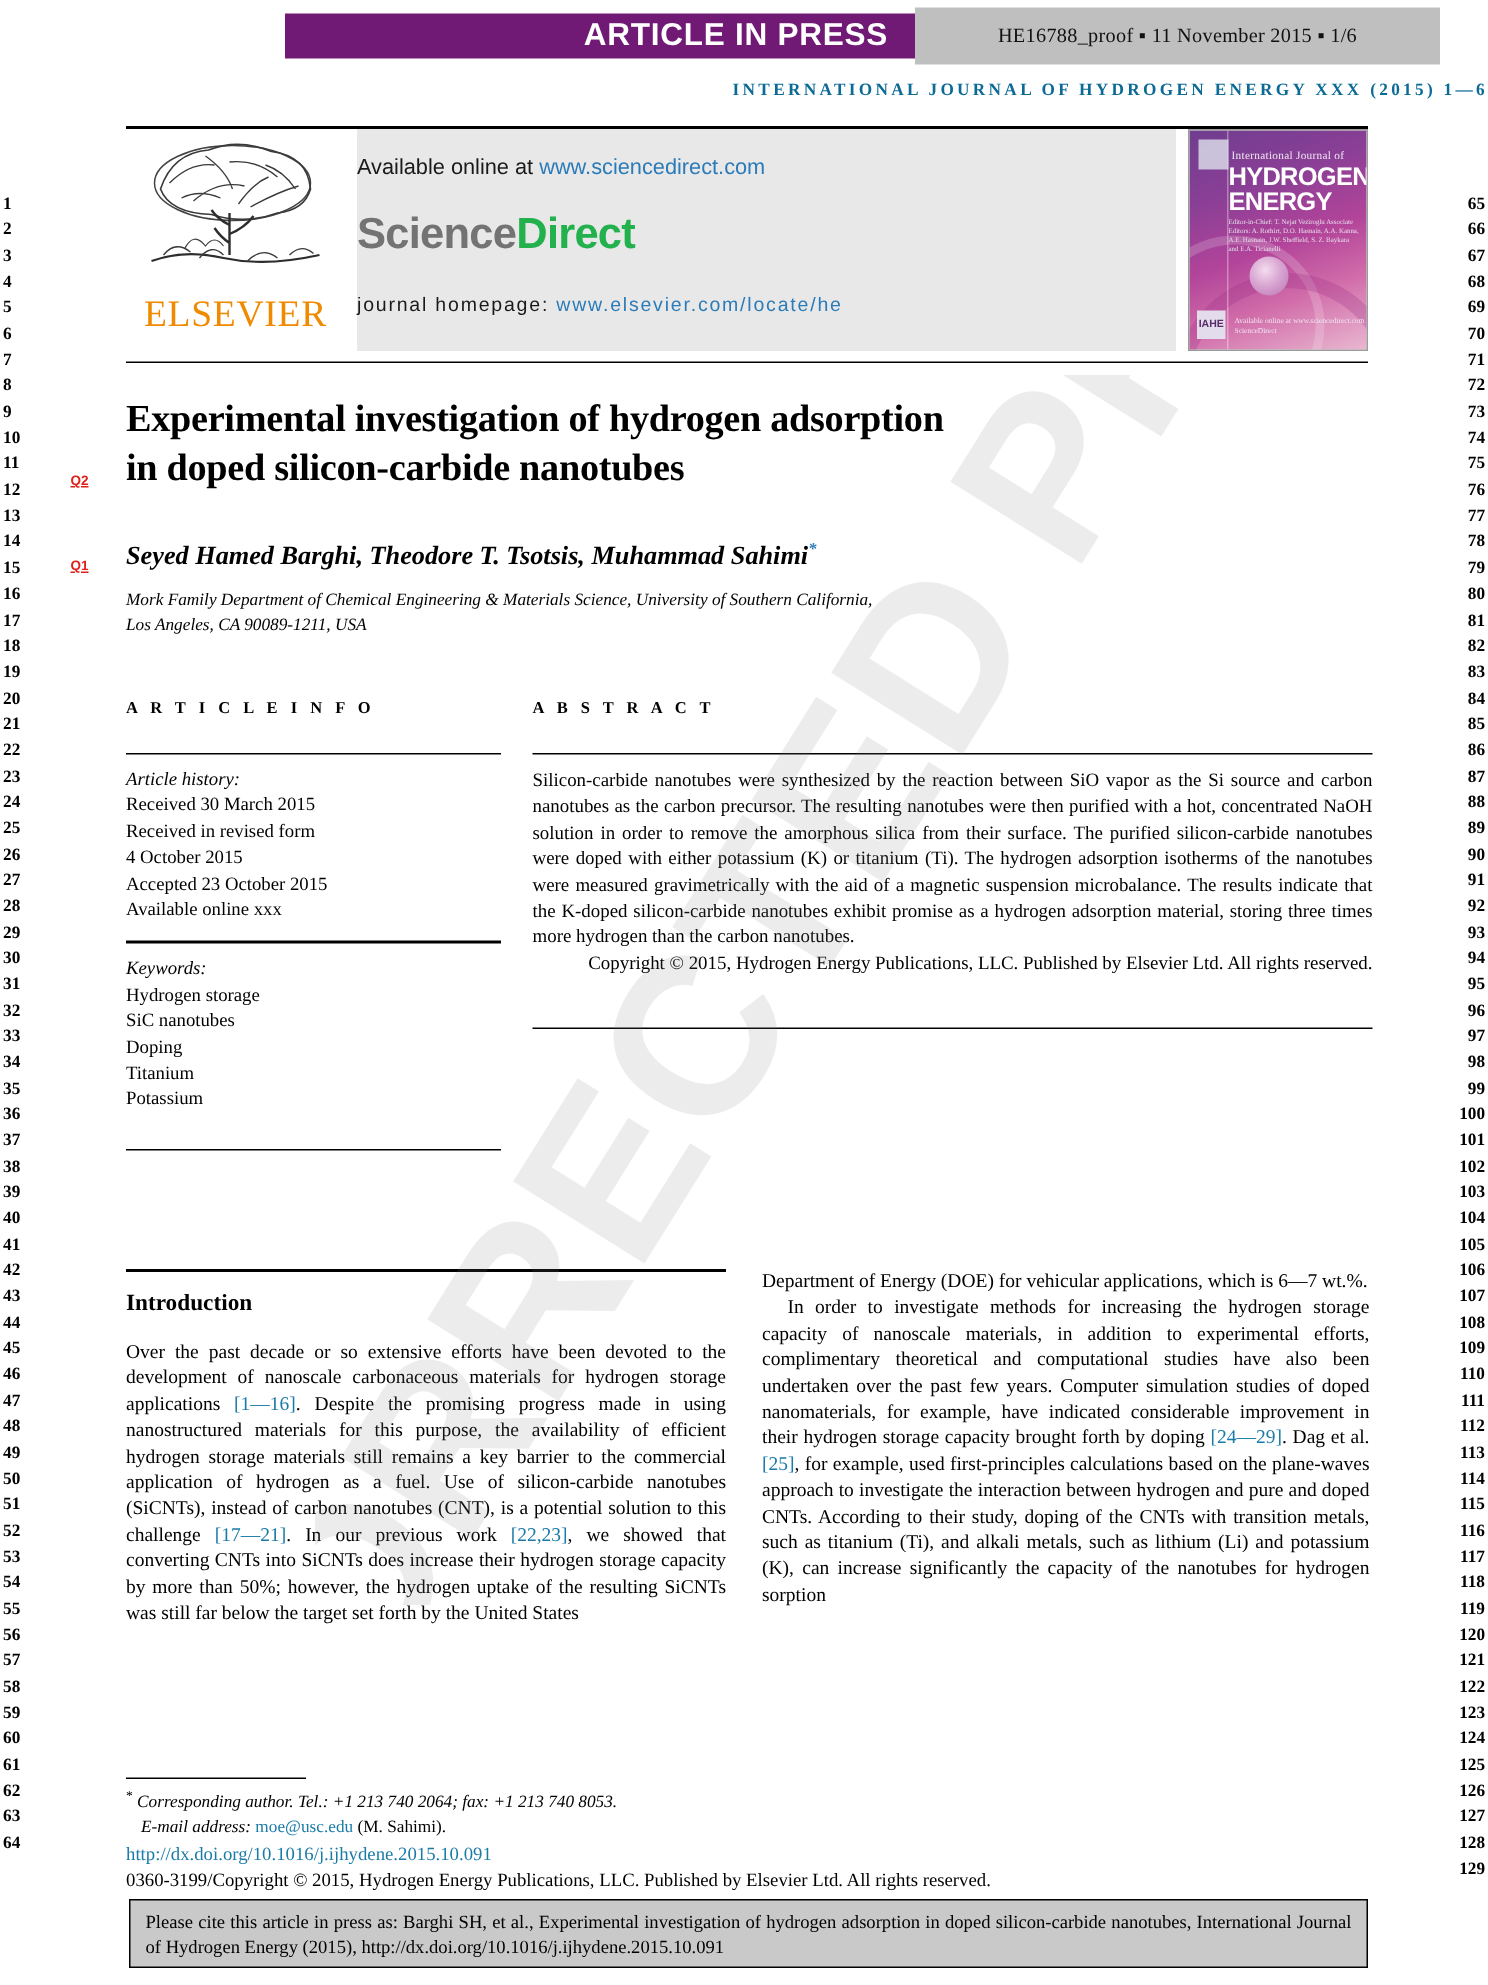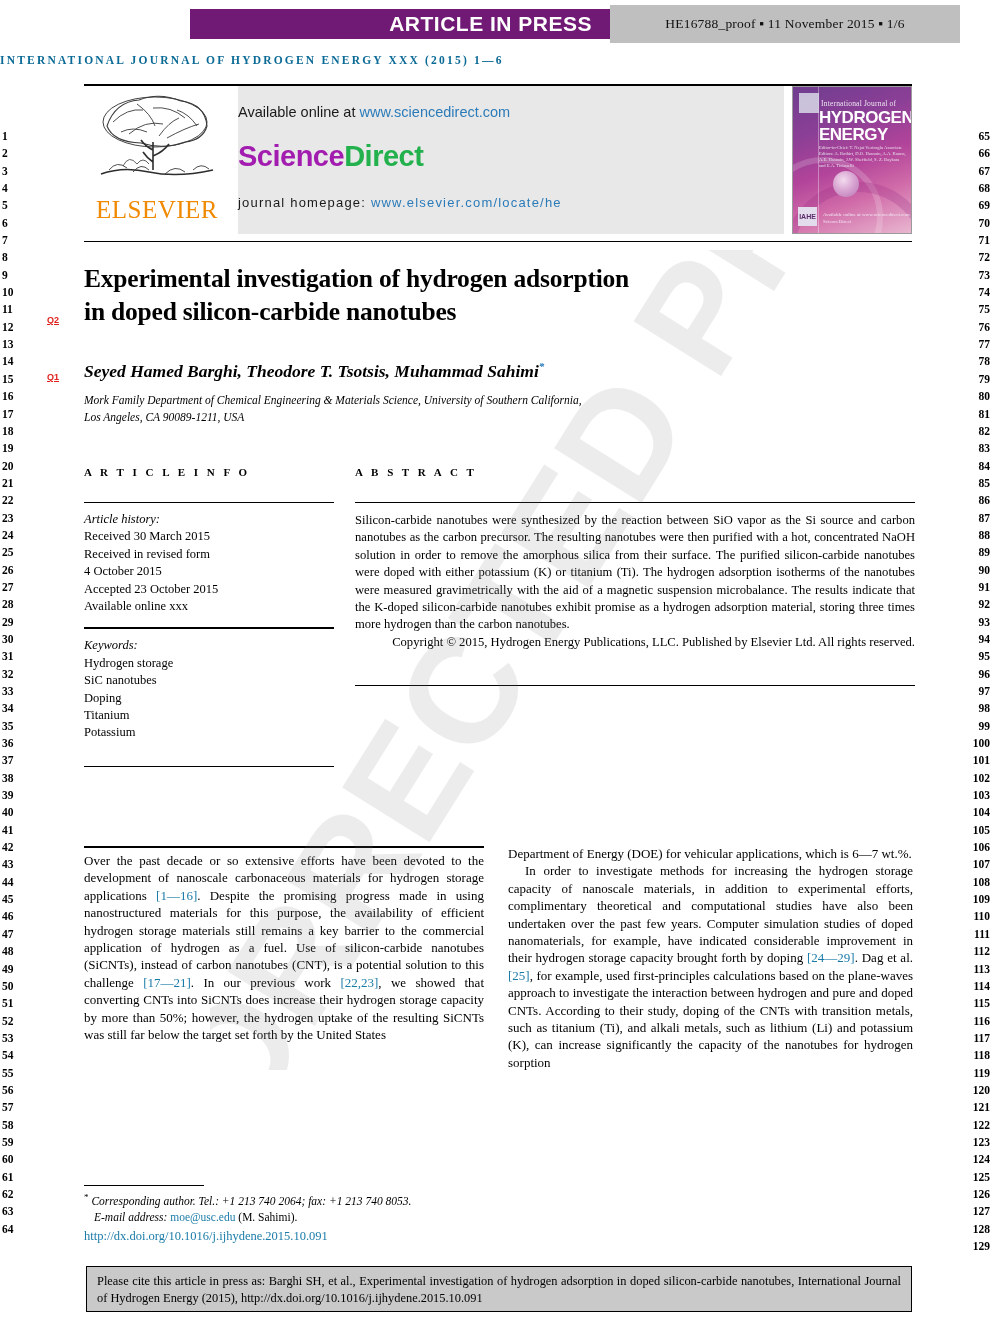--- a/index.html
+++ b/index.html
@@ -67,21 +67,21 @@
     font-size: 13.5px;
     color: #111;
     letter-spacing: 0.2px;
   }
 
   
   .runninghead {
     position: absolute;
     left: 0; top: 54px;
     width: 992px;
-    text-align: left;
+    text-align: right;
     color: #0b6a96;
     font-family: "Liberation Serif", serif;
     font-weight: bold;
     font-size: 11.5px;
     letter-spacing: 2.2px;
   }
 
   
   .masthead {
     position: absolute;
@@ -138,21 +138,21 @@
     color: #1a1a1a;
   }
   .sd-avail a { color: #2b7bb9; text-decoration: none; }
   .sd-brand {
     margin-top: 20px;
     font-family: "Liberation Sans", sans-serif;
     font-weight: bold;
     font-size: 29px;
     letter-spacing: -0.5px;
   }
-  .sd-science { color: #a21caf; }
+  .sd-science { color: #737373; }
   .sd-direct  { color: #22b14c; }
   .sd-home {
     position: absolute;
     bottom: 24px;
     font-family: "Liberation Sans", sans-serif;
     font-size: 13px;
     letter-spacing: 1.2px;
     color: #1a1a1a;
   }
   .sd-home a { color: #2b7bb9; text-decoration: none; letter-spacing: 1.2px; }
@@ -650,39 +650,41 @@
     <div class="sec-head">A B S T R A C T</div>
     <div class="hr-thin"></div>
     <div class="abs-body">Silicon-carbide nanotubes were synthesized by the reaction between SiO vapor as the Si source and carbon nanotubes as the carbon precursor. The resulting nanotubes were then purified with a hot, concentrated NaOH solution in order to remove the amorphous silica from their surface. The purified silicon-carbide nanotubes were doped with either potassium (K) or titanium (Ti). The hydrogen adsorption isotherms of the nanotubes were measured gravimetrically with the aid of a magnetic suspension microbalance. The results indicate that the K-doped silicon-carbide nanotubes exhibit promise as a hydrogen adsorption material, storing three times more hydrogen than the carbon nanotubes.</div>
     <div class="abs-body abs-copy" style="padding-top:0">Copyright © 2015, Hydrogen Energy Publications, LLC. Published by Elsevier Ltd. All rights reserved.</div>
     <div style="height:34px"></div>
     <div class="hr-thin"></div>
   </div>
 
   <div class="body-rule"></div>
   <div class="col-left">
+    <div class="h-intro">Introduction</div>
     <div class="ptext"><span>Over the past decade or so extensive efforts have been devoted to the development of nanoscale carbonaceous materials for hydrogen storage applications </span><span class="cite">[1—16]</span><span>. Despite the promising progress made in using nanostructured materials for this purpose, the availability of efficient hydrogen storage materials still remains a key barrier to the commercial application of hydrogen as a fuel. Use of silicon-carbide nanotubes (SiCNTs), instead of carbon nanotubes (CNT), is a potential solution to this challenge </span><span class="cite">[17—21]</span><span>. In our previous work </span><span class="cite">[22,23]</span><span>, we showed that converting CNTs into SiCNTs does increase their hydrogen storage capacity by more than 50%; however, the hydrogen uptake of the resulting SiCNTs was still far below the target set forth by the United States</span></div>
   </div>
 
   <div class="col-right">
     <div class="ptext">Department of Energy (DOE) for vehicular applications, which is 6—7 wt.%.</div>
     <div class="ptext indent"><span>In order to investigate methods for increasing the hydrogen storage capacity of nanoscale materials, in addition to experimental efforts, complimentary theoretical and computational studies have also been undertaken over the past few years. Computer simulation studies of doped nanomaterials, for example, have indicated considerable improvement in their hydrogen storage capacity brought forth by doping </span><span class="cite">[24—29]</span><span>. Dag et al. </span><span class="cite">[25]</span><span>, for example, used first-principles calculations based on the plane-waves approach to investigate the interaction between hydrogen and pure and doped CNTs. According to their study, doping of the CNTs with transition metals, such as titanium (Ti), and alkali metals, such as lithium (Li) and potassium (K), can increase significantly the capacity of the nanotubes for hydrogen sorption</span></div>
   </div>
 
   <div class="fn-rule"></div>
   <div class="footnotes">
     <div>
       <span class="star">*</span>
       <span class="fn-ital">Corresponding author. Tel.: +1 213 740 2064; fax: +1 213 740 8053.</span>
     </div>
     <div style="padding-left:10px">
       <span class="fn-ital">E-mail address: </span><span class="cite">moe@usc.edu</span><span> (M. Sahimi).</span>
     </div>
   </div>
   <div class="doi-line">http://dx.doi.org/10.1016/j.ijhydene.2015.10.091</div>
+  <div class="issn-line">0360-3199/Copyright © 2015, Hydrogen Energy Publications, LLC. Published by Elsevier Ltd. All rights reserved.</div>
 
   <div class="citebox">Please cite this article in press as: Barghi SH, et al., Experimental investigation of hydrogen adsorption in doped silicon-carbide nanotubes, International Journal of Hydrogen Energy (2015), http://dx.doi.org/10.1016/j.ijhydene.2015.10.091</div>
 
   <svg class="watermark" viewBox="0 0 620 820">
     <text class="wm-text" x="310" y="430" transform="rotate(-58 310 410)" text-anchor="middle" id="wm-label">UNCORRECTED PROOF</text>
   </svg>
 
 </div>
 
 </body></html>

